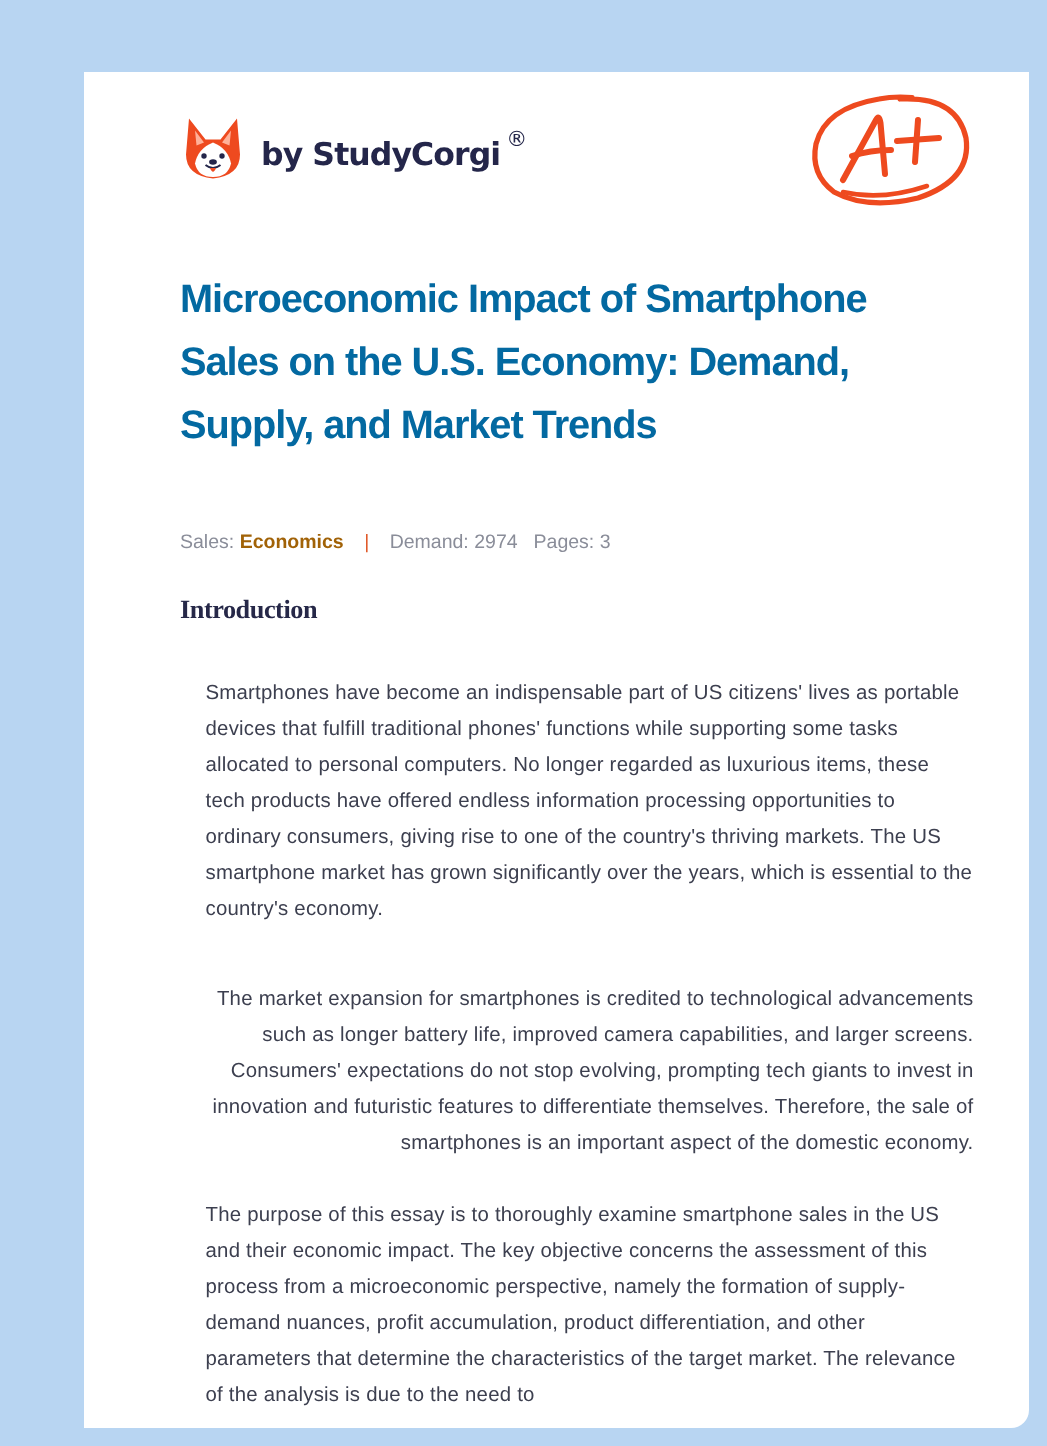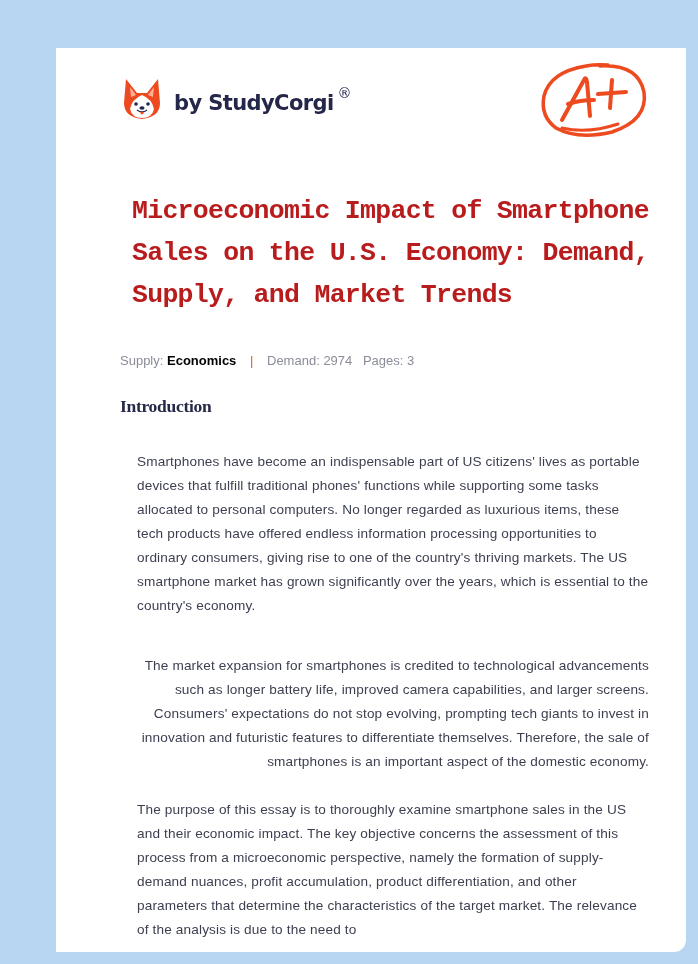--- a/index.html
+++ b/index.html
@@ -59,39 +59,39 @@
       left: 482px;
       top: 10px;
       width: 112px;
       height: 84px;
     }
     .title {
       position: absolute;
       left: 64px;
       top: 130px;
       width: 520px;
-      margin: 12px;
-      font-family: Liberation Mono, monospace;
+      margin: 0;
+      font-family: Liberation Sans, sans-serif;
       font-weight: bold;
       font-size: 26.5px;
       line-height: 42px;
-      color: #b91c1c;
+      color: #0369a1;
       letter-spacing: -0.7px;
     }
     .meta {
       position: absolute;
       left: 64px;
       top: 305px;
       font-family: "Liberation Sans", sans-serif;
       font-size: 13px;
       color: #8a8d99;
       white-space: nowrap;
     }
     .meta .topic-value {
-      color: #000000;
+      color: #a16207;
       font-weight: 600;
       text-align: right;
     }
     .meta .sep {
       color: #e05a2a;
       margin: 0 10px;
     }
     .meta .gap {
       margin-left: 7px;
     }
@@ -147,21 +147,21 @@
     <path d="M24 62 Q34 44 46 22 Q48 18 49 24 L52 58" stroke="#ee4a1f" stroke-width="4" fill="none" stroke-linecap="round" stroke-linejoin="round"></path>
     <path d="M30 46 Q42 42 56 42" stroke="#ee4a1f" stroke-width="4" fill="none" stroke-linecap="round"></path>
     <path d="M60 36 L88 34" stroke="#ee4a1f" stroke-width="4" fill="none" stroke-linecap="round"></path>
     <path d="M74 22 L72 50" stroke="#ee4a1f" stroke-width="4" fill="none" stroke-linecap="round"></path>
     <path d="M24 70 Q50 76 80 66" stroke="#ee4a1f" stroke-width="3" fill="none" stroke-linecap="round"></path>
   </svg>
 
   <h1 class="title">Microeconomic Impact of Smartphone Sales on the U.S. Economy: Demand, Supply, and Market Trends</h1>
 
   <div class="meta">
-    <span>Supply:</span>
+    <span>Sales:</span>
     <a class="topic-value">Economics</a>
     <span class="sep">|</span>
     <span>Demand:</span>
     <span>2974</span>
     <span class="gap">Pages:</span>
     <span>3</span>
   </div>
 
   <h2 class="h2">Introduction</h2>
 

